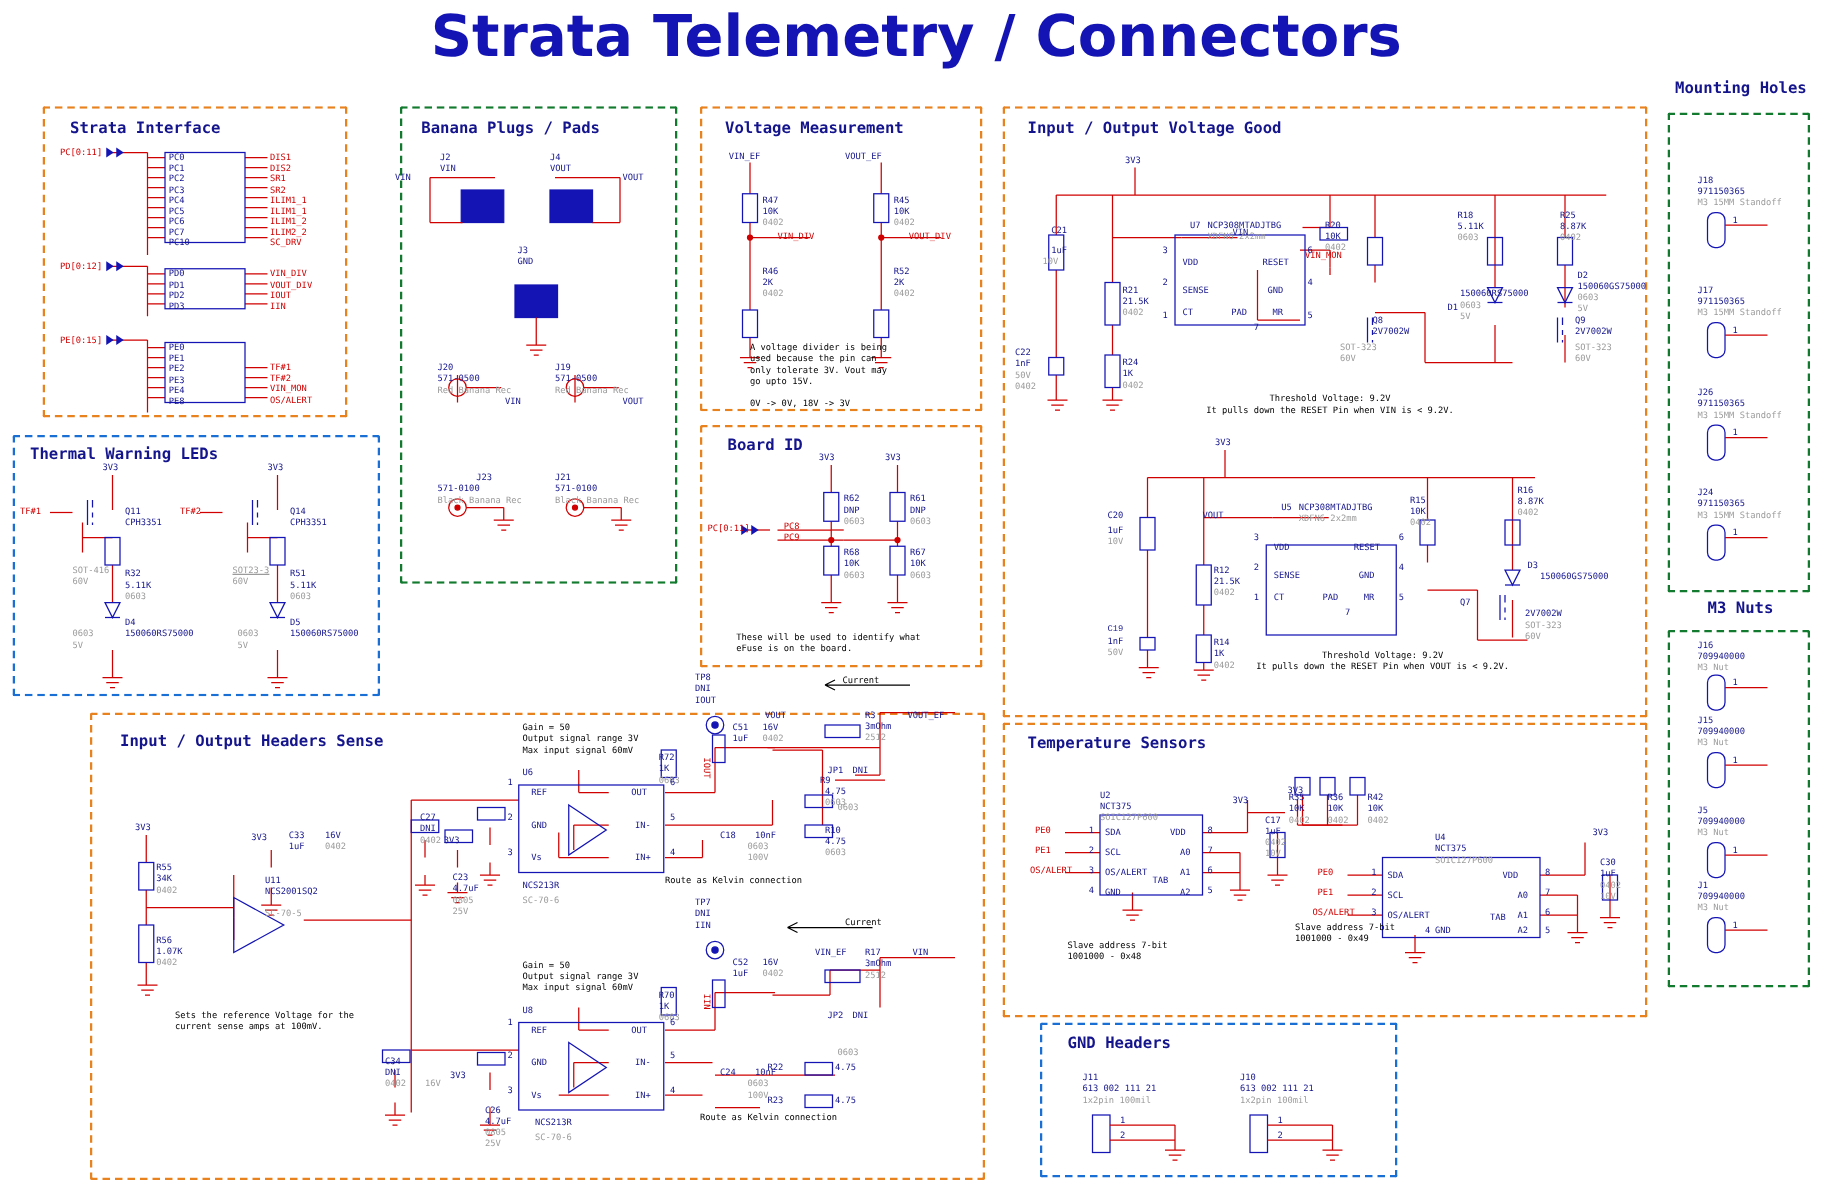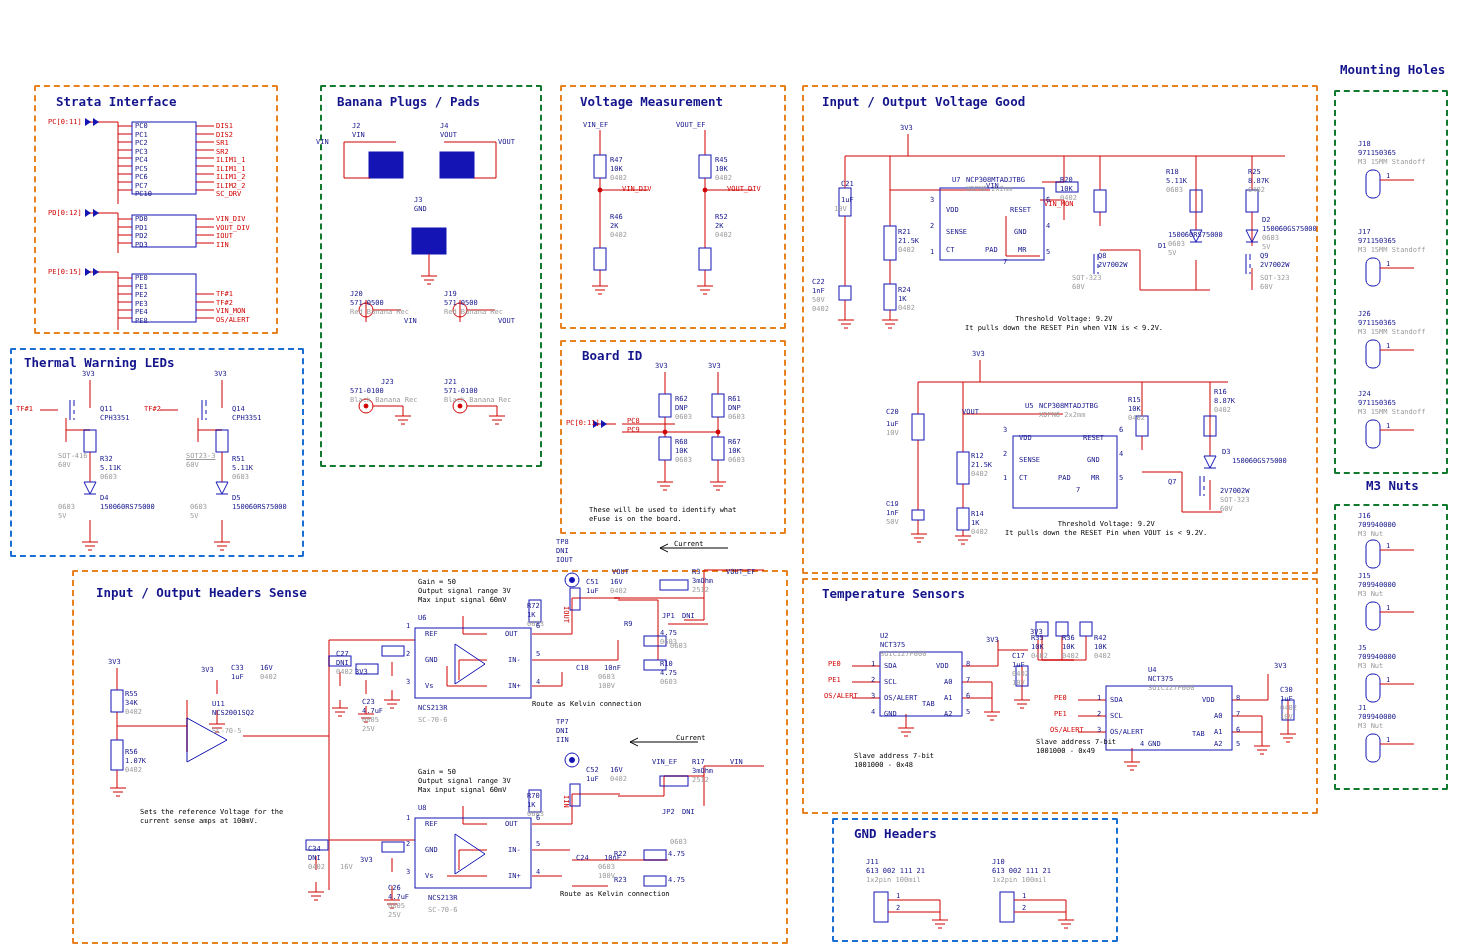--- a/index.html
+++ b/index.html
@@ -15,20 +15,21 @@
   .lbl.gray{color:#9b9b9b;}
   .lbl.b{font-weight:bold;}
   .note{position:absolute;font-size:7px;color:#000;line-height:9px;white-space:pre;}
   svg{position:absolute;left:0;top:0;overflow:visible;}
 </style>
 </head>
 <body>
 
 <div class="sheet">
 
+  <div id="title">Strata Telemetry / Connectors</div>
 
   <div class="box" style="left:34px;top:85px;width:240px;height:245px;"></div>
   <div class="box-title" style="left:52px;top:94px;">Strata Interface</div>
 
   <div class="lbl red" style="left:48px;top:118px;">PC[0:11]</div>
   <div class="lbl red" style="left:48px;top:209px;">PD[0:12]</div>
   <div class="lbl red" style="left:48px;top:268px;">PE[0:15]</div>
 
   <svg width="1466" height="948">
     <g stroke="#d00000" stroke-width="1" fill="none">
@@ -183,20 +184,26 @@
   <div class="lbl gray" style="left:610px;top:174px;">0402</div>
   <div class="lbl" style="left:715px;top:156px;">R45</div>
   <div class="lbl" style="left:715px;top:165px;">10K</div>
   <div class="lbl gray" style="left:715px;top:174px;">0402</div>
   <div class="lbl" style="left:610px;top:213px;">R46</div>
   <div class="lbl" style="left:610px;top:222px;">2K</div>
   <div class="lbl gray" style="left:610px;top:231px;">0402</div>
   <div class="lbl" style="left:715px;top:213px;">R52</div>
   <div class="lbl" style="left:715px;top:222px;">2K</div>
   <div class="lbl gray" style="left:715px;top:231px;">0402</div>
+  <div class="note" style="left:600px;top:274px;">A voltage divider is being
+used because the pin can
+only tolerate 3V. Vout may
+go upto 15V.
+
+0V -&gt; 0V, 18V -&gt; 3V</div>
 
   <div class="box" style="left:560px;top:340px;width:222px;height:190px;"></div>
   <div class="box-title" style="left:578px;top:348px;">Board ID</div>
 
   <svg width="1466" height="948">
     <g stroke="#d00000" stroke-width="1" fill="none">
       <path d="M665 372 v22"></path>
         <path d="M665 417 v20"></path>
         <path d="M665 460 v22"></path>
       <path d="M718 372 v22"></path>
@@ -625,21 +632,21 @@
   <div class="lbl gray" style="left:527px;top:810px;">0603</div>
   <div class="lbl" style="left:576px;top:664px;">C18</div>
   <div class="lbl" style="left:604px;top:664px;">10nF</div>
   <div class="lbl gray" style="left:598px;top:673px;">0603</div>
   <div class="lbl gray" style="left:598px;top:682px;">100V</div>
   <div class="lbl" style="left:576px;top:854px;">C24</div>
   <div class="lbl" style="left:604px;top:854px;">10nF</div>
   <div class="lbl gray" style="left:598px;top:863px;">0603</div>
   <div class="lbl gray" style="left:598px;top:872px;">100V</div>
 
-  <div class="lbl" style="left:624px;top:620px;">R9</div>
+  <div class="lbl" style="left:656px;top:620px;">R9</div>
   <div class="lbl" style="left:660px;top:629px;">4.75</div>
   <div class="lbl gray" style="left:660px;top:638px;">0603</div>
   <div class="lbl" style="left:660px;top:660px;">R10</div>
   <div class="lbl" style="left:660px;top:669px;">4.75</div>
   <div class="lbl gray" style="left:660px;top:678px;">0603</div>
   <div class="lbl" style="left:614px;top:850px;">R22</div>
   <div class="lbl" style="left:668px;top:850px;">4.75</div>
   <div class="lbl" style="left:614px;top:876px;">R23</div>
   <div class="lbl" style="left:668px;top:876px;">4.75</div>
 

